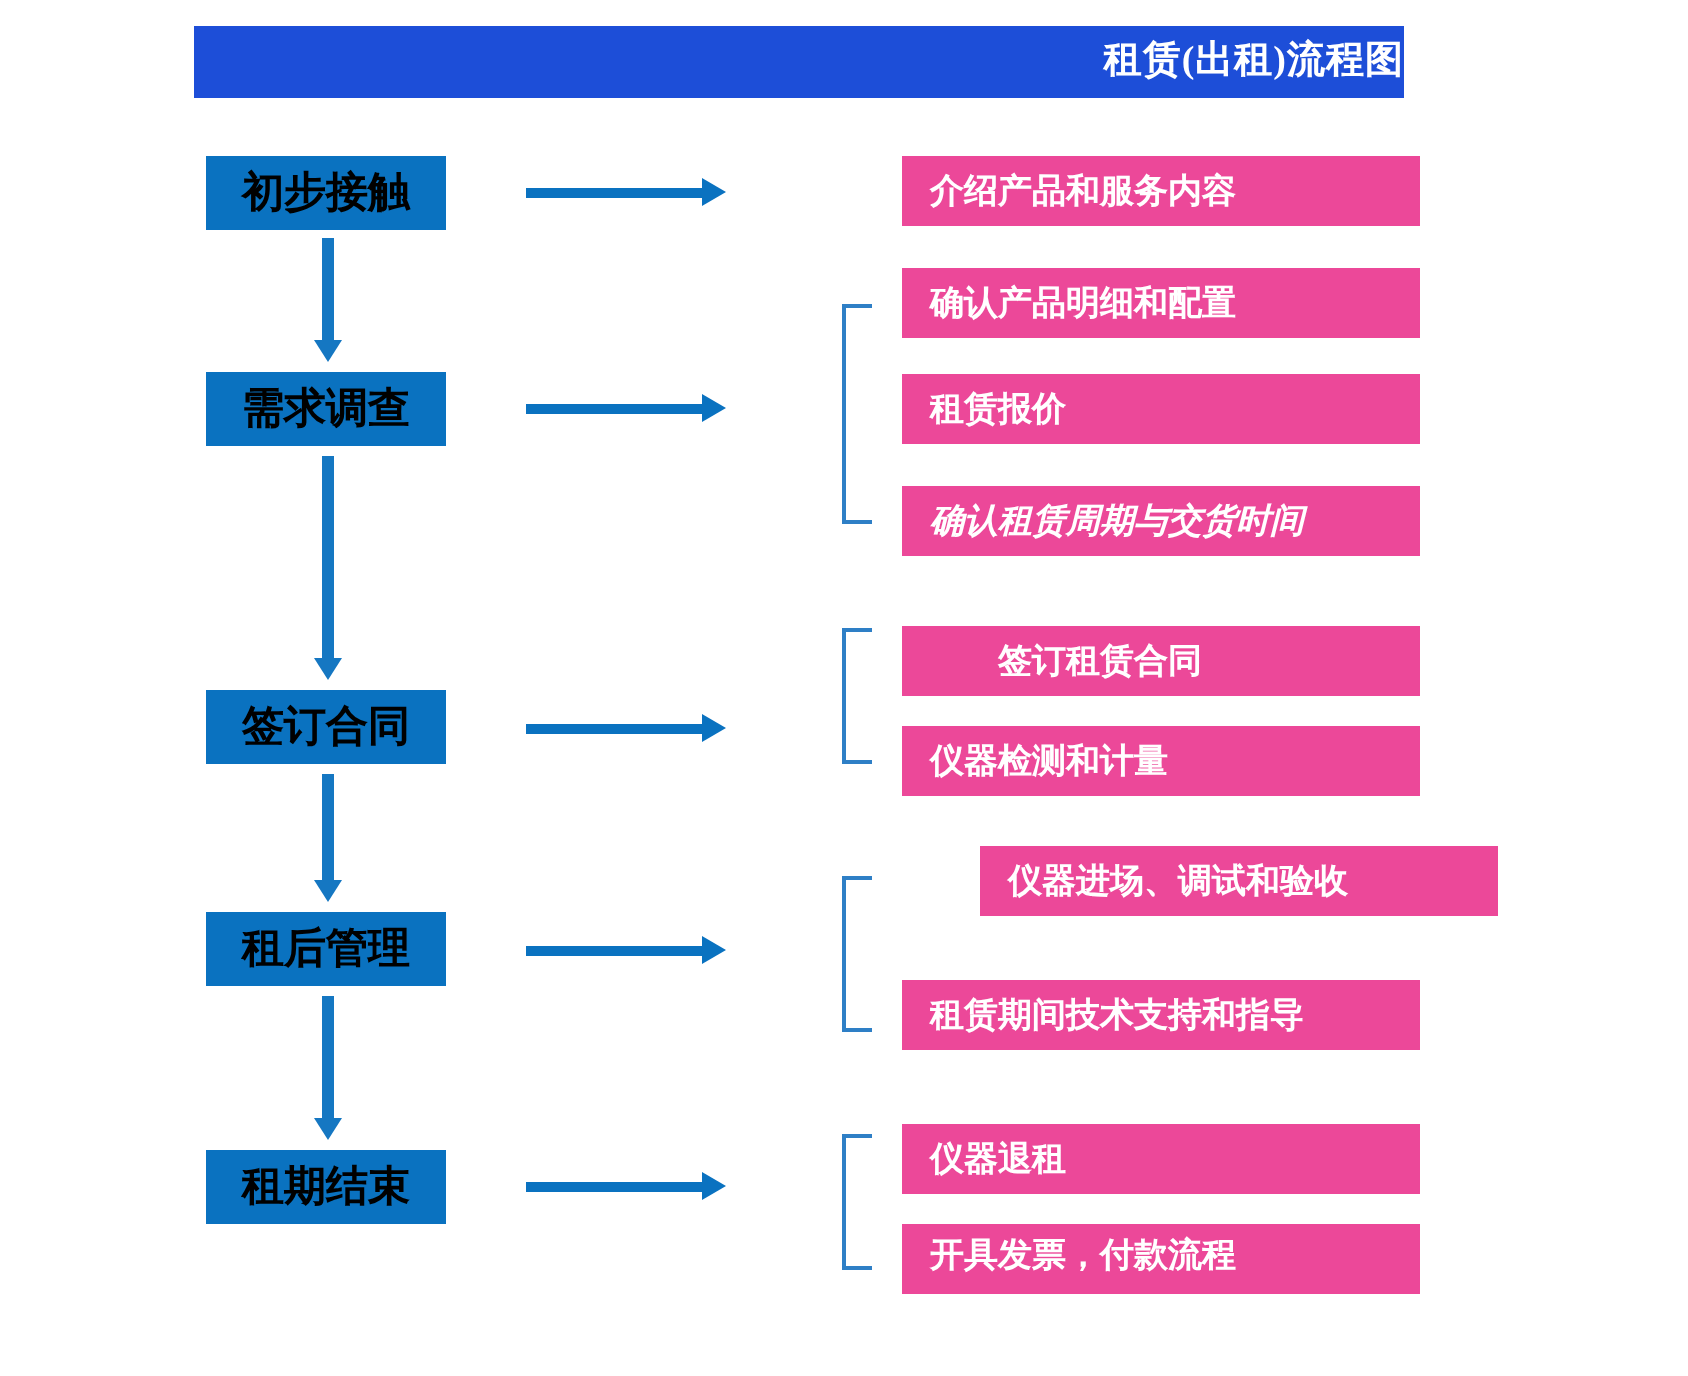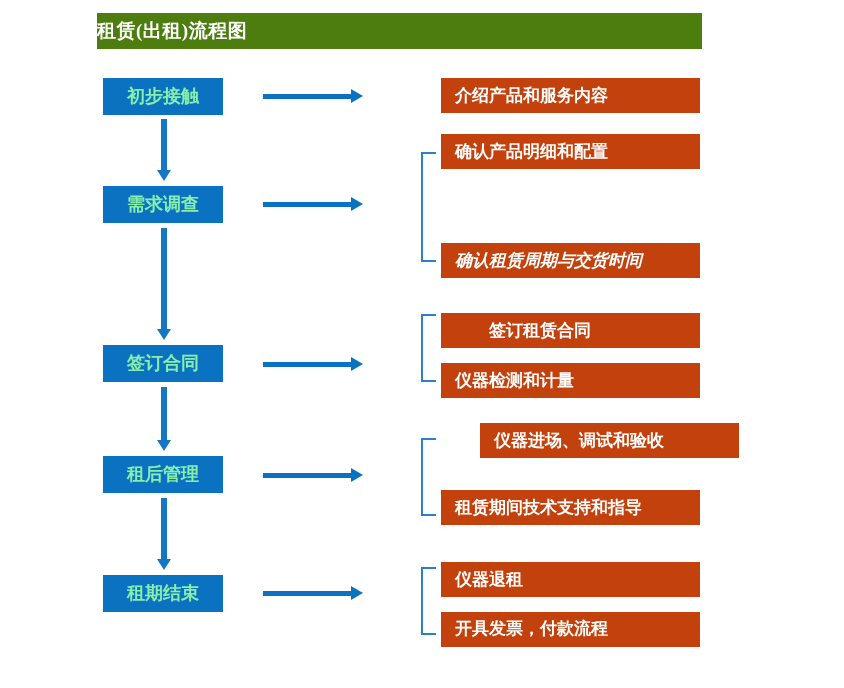--- a/index.html
+++ b/index.html
@@ -19,52 +19,52 @@
     overflow: hidden;
   }
 
   
   .title-bar {
     position: absolute;
     left: 97px;
     top: 13px;
     width: 605px;
     height: 36px;
-    background: #4d7c0f;
+    background: #1d4ed8;
     color: #ffffff;
     font-weight: bold;
     font-size: 19px;
     line-height: 36px;
-    text-align: left;
+    text-align: right;
     letter-spacing: 0.5px;
     white-space: nowrap;
   }
 
   
   .stage-box {
     position: absolute;
     left: 103px;
     width: 120px;
     height: 37px;
     background: #0a72c0;
-    color: #86efac;
+    color: #000000;
     font-weight: bold;
-    font-size: 18px;
+    font-size: 21px;
     line-height: 37px;
     text-align: center;
     white-space: nowrap;
   }
 
   
   .detail-box {
     position: absolute;
-    left: 441px;
+    left: 451px;
     width: 259px;
     height: 35px;
-    background: #c2410c;
+    background: #ec4899;
     color: #ffffff;
     font-weight: bold;
     font-size: 17px;
     line-height: 35px;
     text-align: left;
     padding-left: 14px;
     box-sizing: border-box;
     white-space: nowrap;
     overflow: hidden;
   }
@@ -192,20 +192,21 @@
   <div class="bracket" style="top:314px; height:68px;"></div>
 
   <div class="bracket" style="top:438px; height:78px;"></div>
 
   <div class="bracket" style="top:567px; height:68px;"></div>
 
   <div class="detail-box" style="top:78px;">介绍产品和服务内容</div>
 
   <div class="detail-box" style="top:134px;">确认产品明细和配置</div>
 
+  <div class="detail-box" style="top:187px;">租赁报价</div>
 
   <div class="detail-box" style="top:243px;font-style:italic;">确认租赁周期与交货时间</div>
 
   <div class="detail-box" style="top:313px;padding-left:48px;">签订租赁合同</div>
 
   <div class="detail-box" style="top:363px;">仪器检测和计量</div>
 
   <div class="detail-box" style="top:423px;margin-left:39px;">仪器进场、调试和验收</div>
 
   <div class="detail-box" style="top:490px;">租赁期间技术支持和指导</div>

